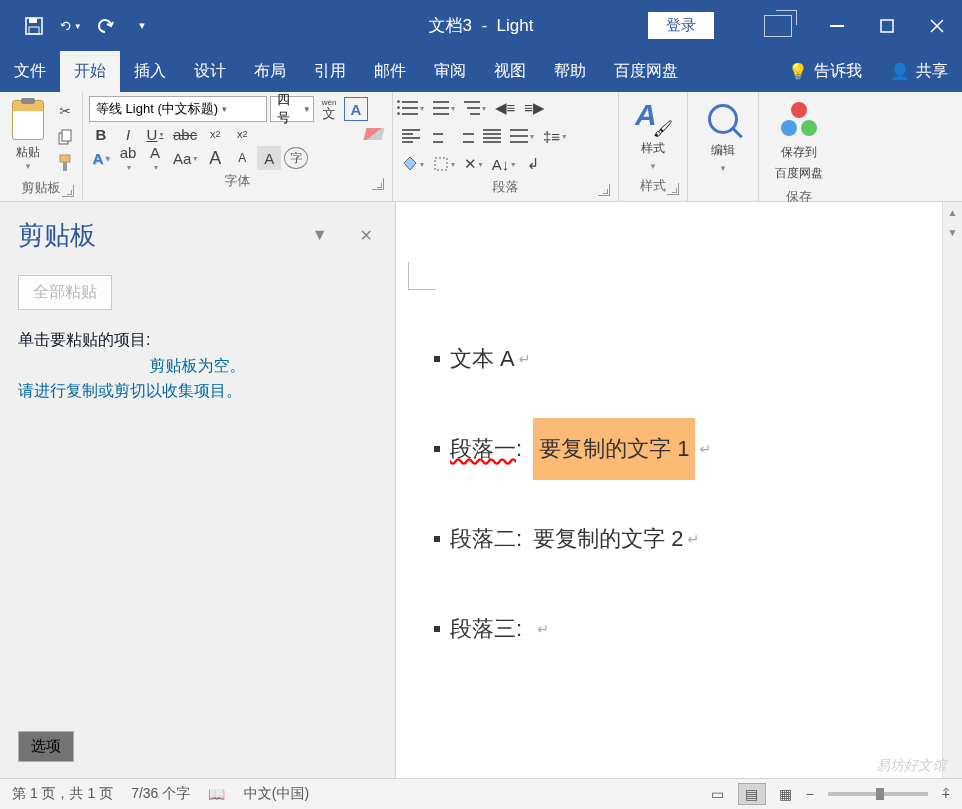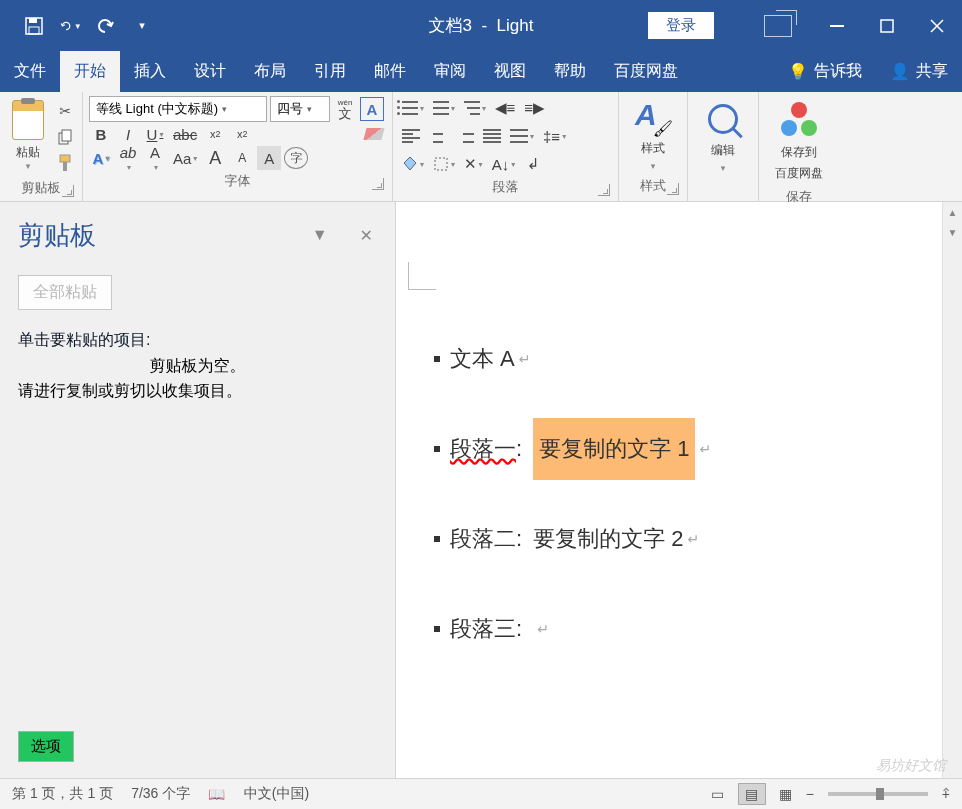--- a/index.html
+++ b/index.html
@@ -70,23 +70,23 @@
 .collapse-caret { position: absolute; right: 10px; bottom: 8px; font-size: 14px; color: #888; cursor: pointer; }
 
 .workspace { display: flex; height: 576px; }
 .pane { width: 396px; background: #f0f0f0; border-right: 1px solid #d4d4d4; padding: 16px 18px; display: flex; flex-direction: column; }
 .pane-header { display: flex; align-items: center; justify-content: space-between; margin-bottom: 22px; }
 .pane-title { font-size: 26px; color: #2b579a; }
 .pane-ctrl { font-size: 16px; color: #888; cursor: pointer; padding: 4px; }
 .pane-btns { display: flex; gap: 10px; margin-bottom: 18px; }
 .pane-btn { border: 1px solid #c8c8c8; background: #fdfdfd; padding: 6px 14px; font-size: 16px; color: #b8b8b8; cursor: pointer; }
 .pane-text { font-size: 16px; color: #0f172a; line-height: 1.5; }
-.pane-hint { font-size: 16px; color: #000000; text-align: left; margin-top: 4px; }
+.pane-hint { font-size: 16px; color: #0369a1; text-align: left; margin-top: 4px; }
 .pane-hint.center { text-align: center; }
-.options-btn { border: 1px solid #adadad; background: #22c55e; padding: 5px 12px; font-size: 15px; cursor: pointer; margin-top: auto; align-self: flex-start; }
+.options-btn { border: 1px solid #adadad; background: #737373; padding: 5px 12px; font-size: 15px; cursor: pointer; margin-top: auto; align-self: flex-start; }
 
 .doc-area { flex: 1; background: #fff; position: relative; padding: 60px 20px 20px 20px; overflow: hidden; }
 .page-corner { position: absolute; top: 60px; left: 12px; width: 28px; height: 28px; border-left: 1px solid #bbb; border-bottom: 1px solid #bbb; }
 .doc-line { display: flex; align-items: center; font-size: 22px; color: #333; margin: 0 0 60px 18px; font-family: "SimSun", serif; }
 .doc-line:first-of-type { margin-top: 82px; }
 .para-mark { width: 6px; height: 6px; background: #333; margin-right: 10px; flex-shrink: 0; }
 .ret { color: #aaa; font-size: 14px; margin-left: 4px; }
 .selected-text { background: #fdba74; padding: 16px 6px; margin: -16px 0; }
 .squiggle { text-decoration: underline wavy #ff0000; }
 .scrollbar-v { position: absolute; right: 0; top: 0; width: 20px; height: 100%; background: #f0f0f0; border-left: 1px solid #e0e0e0; }
@@ -193,21 +193,21 @@
     <div class="group-label"><span>剪贴板</span><div class="dialog-launcher"></div></div>
   </div>
 
   <div class="ribbon-group" style="width:310px">
     <div class="font-rows">
       <div class="row">
         <div class="combo" style="width:178px">
             <span>等线 Light (中文标题)</span>
             <span class="combo-arrow">▾</span>
           </div>
-        <div class="combo" style="width:60px">
+        <div class="combo" style="width:44px">
             <span>四号</span>
             <span class="combo-arrow">▾</span>
           </div>
         <div class="rib-btn" style="flex-direction:column;line-height:1">
             <span style="font-size:8px">wén</span>
             <span style="font-size:13px">文</span>
           </div>
         <div class="rib-btn box">A</div>
       </div>
       <div class="row">
@@ -224,21 +224,21 @@
             <sup>2</sup>
           </div>
         <div style="flex:1"></div>
         <div class="rib-btn">
             <div class="eraser"></div>
           </div>
       </div>
       <div class="row">
         <div class="rib-btn dd" style="color:#4472c4;font-weight:bold;text-shadow:1px 1px #9cf">A</div>
         <div class="rib-btn dd" style="flex-direction:column">
-            <span style="font-style:italic">ab</span>
+            <span style="">ab</span>
             <div class="hl-bar"></div>
           </div>
         <div class="rib-btn dd" style="flex-direction:column">
             <span>A</span>
             <div class="fc-bar"></div>
           </div>
         <div class="rib-btn dd">Aa</div>
         <div class="rib-btn" style="font-size:18px">A</div>
         <div class="rib-btn" style="font-size:12px">A</div>
         <div class="rib-btn" style="background:#ddd;padding:0 5px">A</div>

